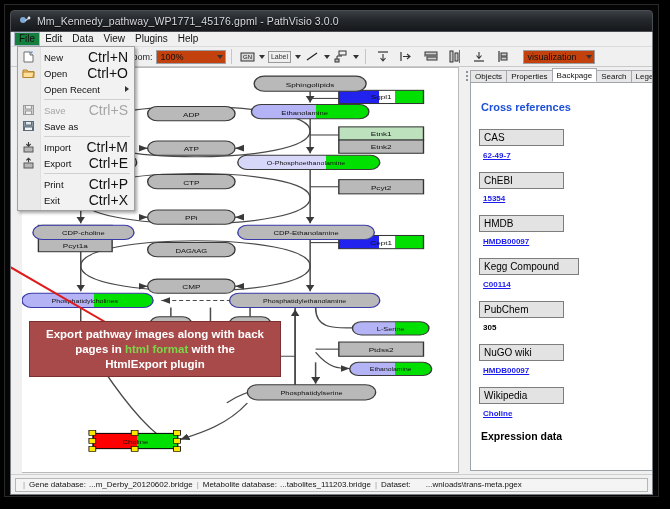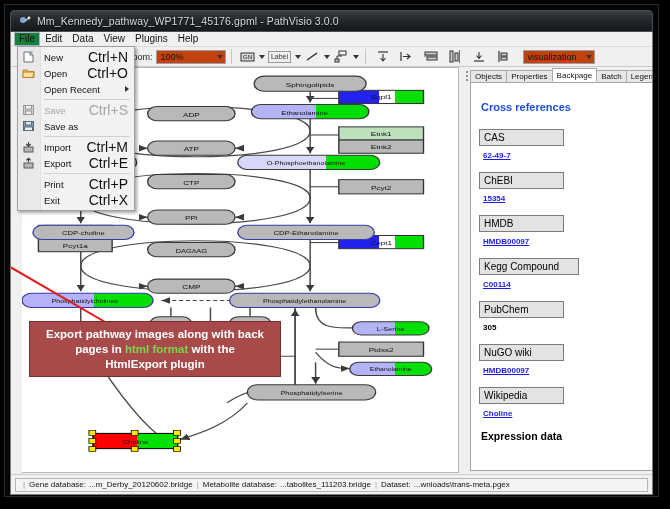--- a/index.html
+++ b/index.html
@@ -772,21 +772,21 @@
         <div id="panel-left-rail">
           <div class="rail-dot"></div>
           <div class="rail-dot"></div>
           <div class="rail-dot"></div>
         </div>
 
         <div id="tabstrip">
           <div class="tab">Objects</div>
           <div class="tab">Properties</div>
           <div class="tab active">Backpage</div>
-          <div class="tab">Batch</div>
+          <div class="tab">Search</div>
           <div class="tab">Legend</div>
         </div>
 
         <div id="panel-body">
           <div id="xrefs-title">Cross references</div>
 
           <div class="xref-head">CAS</div>
           <a class="xref-val" href="#">62-49-7</a>
 
           <div class="xref-head">ChEBI</div>
@@ -815,21 +815,21 @@
     <div id="statusbar">
       <div id="status-inner">
         <span class="status-sep">|</span>
         <span>Gene database:</span>
         <span style="margin-left:3px">...m_Derby_20120602.bridge</span>
         <span class="status-sep">|</span>
         <span>Metabolite database:</span>
         <span style="margin-left:3px">...tabolites_111203.bridge</span>
         <span class="status-sep">|</span>
         <span>Dataset:</span>
-        <span style="margin-left:3px">...wnloads\trans-meta.pgex</span>
+        <span style="margin-left:15px">...wnloads\trans-meta.pgex</span>
       </div>
     </div>
 
     <div id="file-menu">
       <div class="gutter"></div>
 
       <div class="mi">
         <svg class="mi-ico" viewBox="0 0 13 12">
           <path d="M2 1 h6 l3 3 v7 h-9 z" fill="#fff" stroke="#6f6f6f"></path>
           <path d="M8 1 v3 h3" fill="#dcdcdc" stroke="#6f6f6f"></path>

